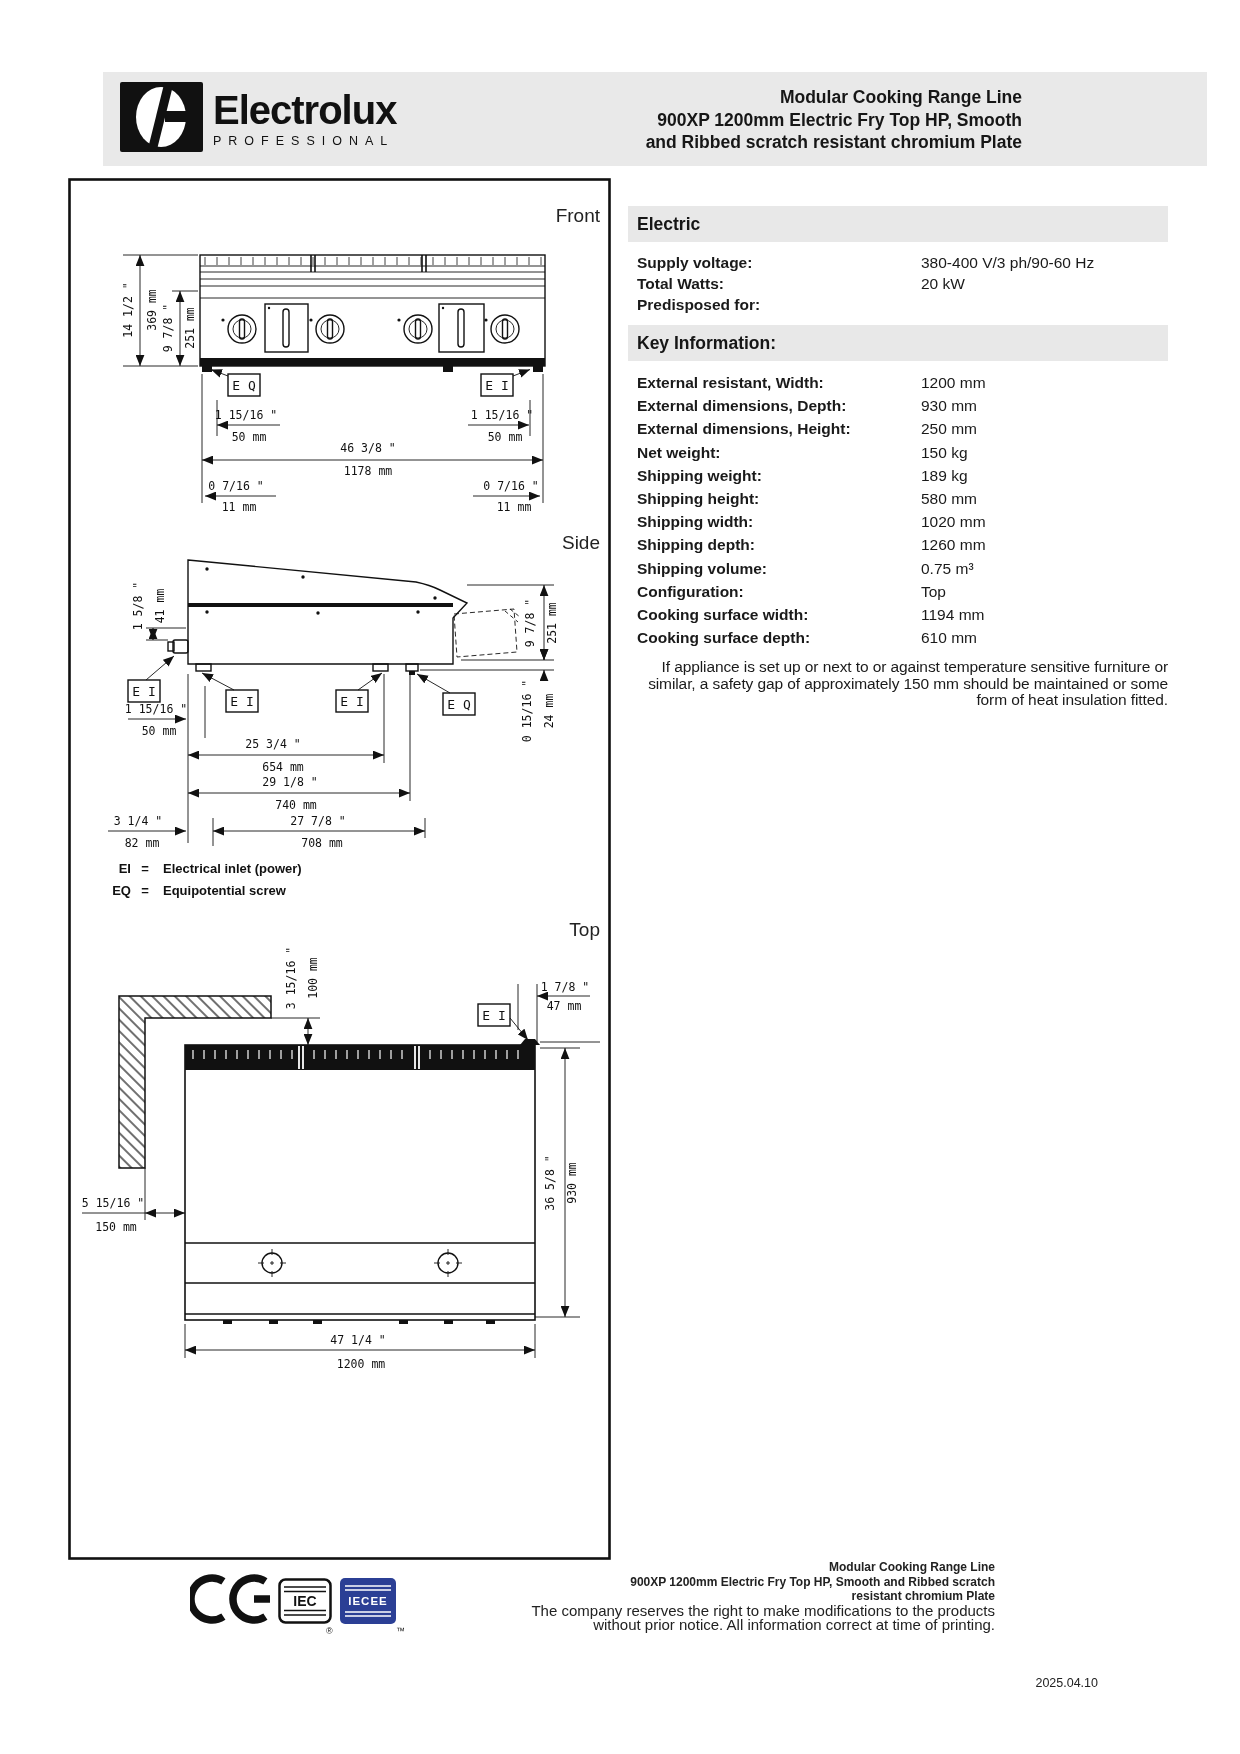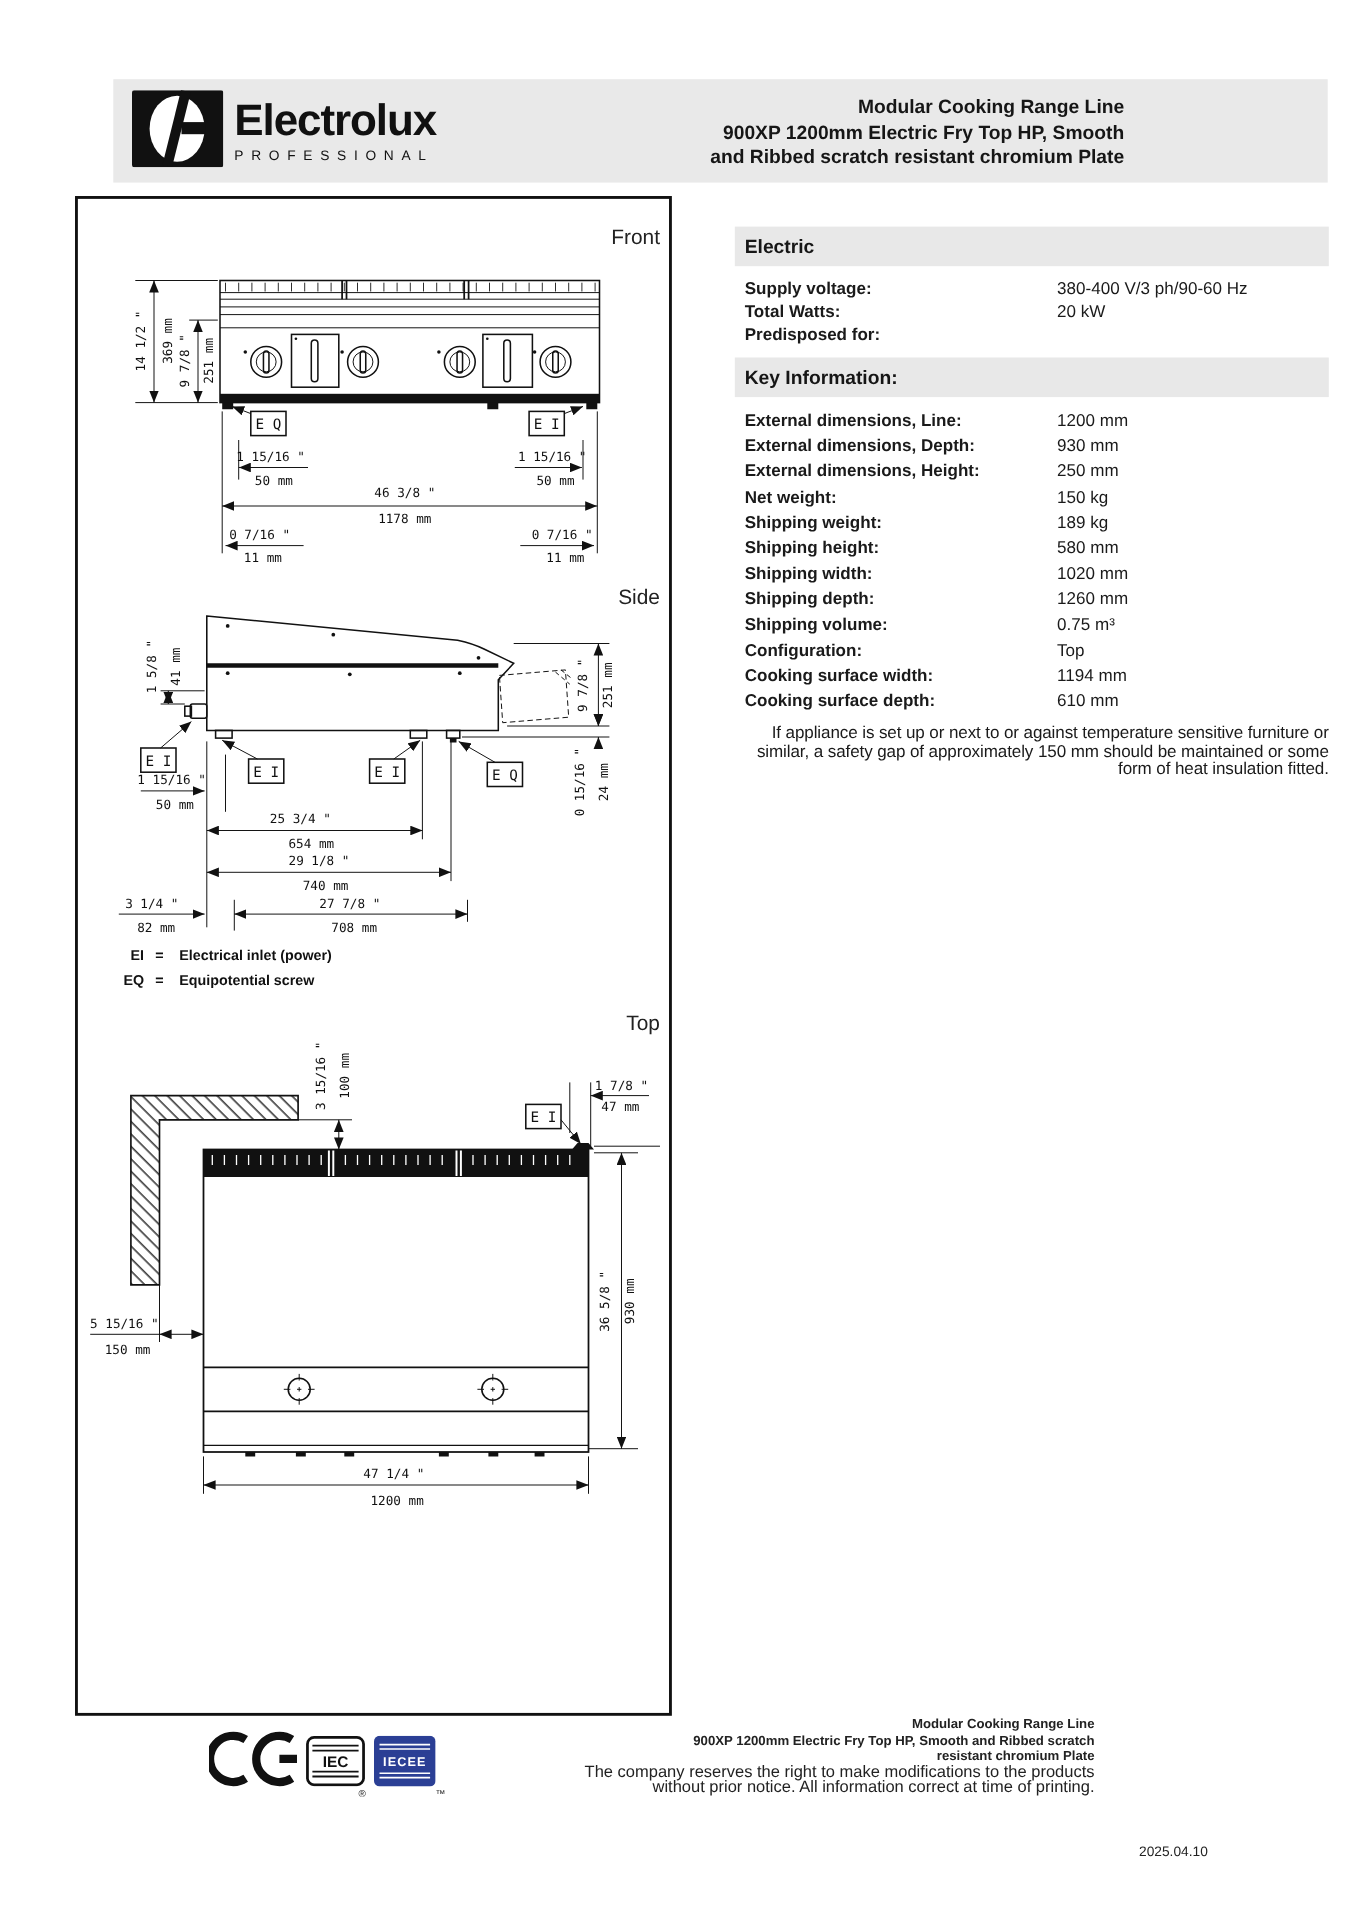--- a/index.html
+++ b/index.html
@@ -21,21 +21,21 @@
 
   .ol{fill:none;stroke:#111;stroke-width:1.4;}
   .thin{fill:none;stroke:#111;stroke-width:0.9;}
   .dim{fill:none;stroke:#111;stroke-width:0.9;}
   .dimtxt{font-family:"DejaVu Sans Mono",monospace;font-size:11.5px;fill:#111;}
   .viewlbl{font-family:"Liberation Sans",sans-serif;font-size:19px;fill:#222;}
   .boxlbl{font-family:"DejaVu Sans Mono",monospace;font-size:13px;fill:#111;}
   .legendtxt{font-family:"Liberation Sans",sans-serif;font-size:13px;font-weight:bold;fill:#111;}
 
   
-  .info-panel{position:absolute;left:668px;top:206px;width:540px;}
+  .info-panel{position:absolute;left:628px;top:206px;width:540px;}
   .section-bar{background:#e8e8e8;height:36px;line-height:36px;font-size:17.5px;
                font-weight:bold;padding-left:9px;box-sizing:border-box;color:#161616;}
   .spec-rows{margin:10px 0 10px 9px;}
   .spec-row{display:flex;font-size:15.5px;line-height:21px;gap:12px;}
   .key-rows .spec-row{line-height:23.2px;}
   .spec-label{width:272px;font-weight:bold;}
   .spec-value{flex:1;}
   .note{margin-left:9px;margin-top:2px;font-size:15.5px;line-height:16.5px;letter-spacing:-0.1px;text-align:right;}
 
   
@@ -308,21 +308,21 @@
         <div class="spec-label">Predisposed for:</div>
         <div class="spec-value"></div>
       </div>
     </div>
 
     <div class="section-bar">
       <span>Key Information:</span>
     </div>
     <div class="spec-rows key-rows">
       <div class="spec-row">
-        <div class="spec-label">External dimensions, Line:</div>
+        <div class="spec-label">External resistant, Width:</div>
         <div class="spec-value">1200 mm</div>
       </div>
       <div class="spec-row">
         <div class="spec-label">External dimensions, Depth:</div>
         <div class="spec-value">930 mm</div>
       </div>
       <div class="spec-row">
         <div class="spec-label">External dimensions, Height:</div>
         <div class="spec-value">250 mm</div>
       </div>

